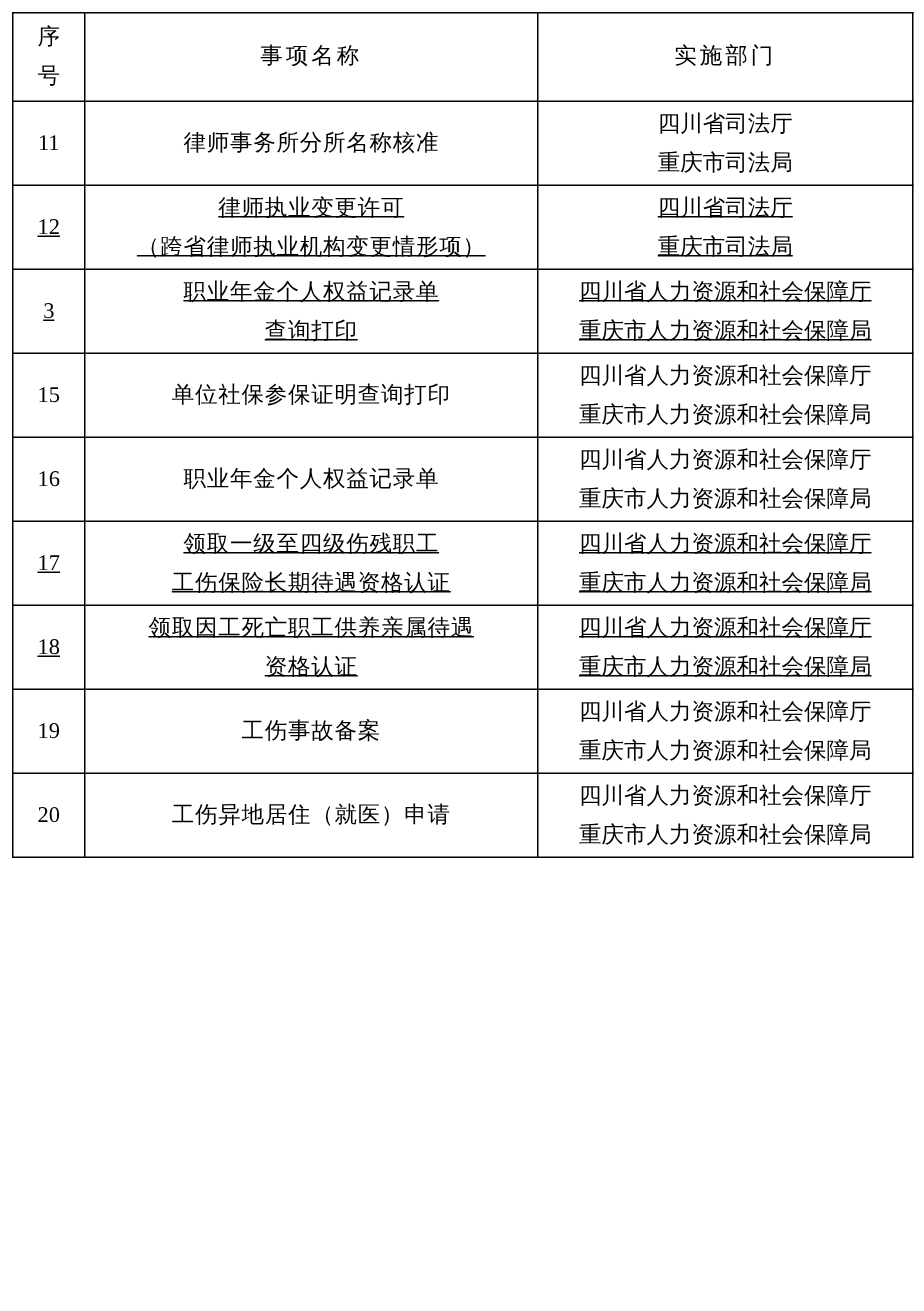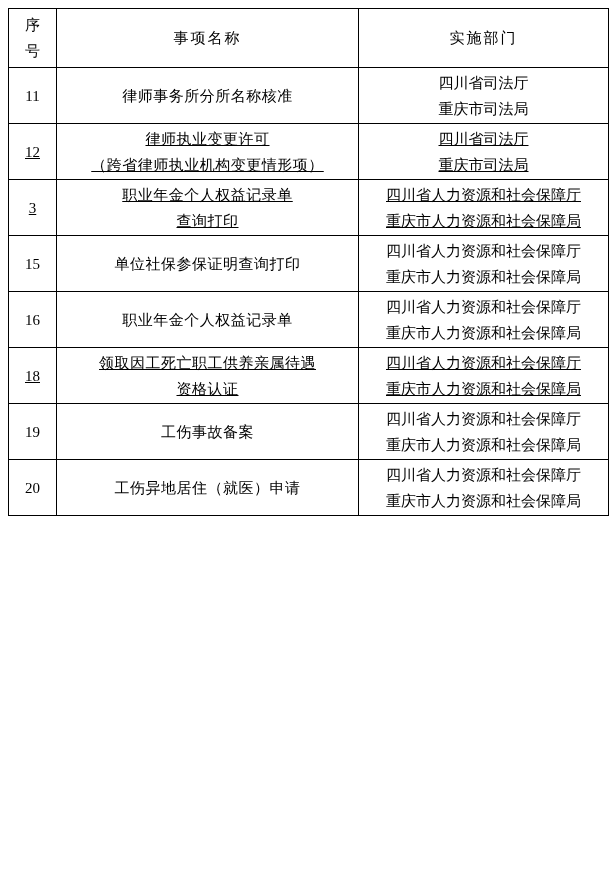--- a/index.html
+++ b/index.html
@@ -141,20 +141,31 @@
           <td class="seq-cell">16</td>
           <td class="name-cell">
             <span class="line">职业年金个人权益记录单</span>
           </td>
           <td class="dept-cell">
             <span class="line">四川省人力资源和社会保障厅</span>
             <span class="line">重庆市人力资源和社会保障局</span>
           </td>
         </tr>
         <tr class="row-h2">
+          <td class="seq-cell">17</td>
+          <td class="name-cell">
+            <span class="line">领取一级至四级伤残职工</span>
+            <span class="line">工伤保险长期待遇资格认证</span>
+          </td>
+          <td class="dept-cell">
+            <span class="line">四川省人力资源和社会保障厅</span>
+            <span class="line">重庆市人力资源和社会保障局</span>
+          </td>
+        </tr>
+        <tr class="row-h2">
           <td class="seq-cell">18</td>
           <td class="name-cell">
             <span class="line">领取因工死亡职工供养亲属待遇</span>
             <span class="line">资格认证</span>
           </td>
           <td class="dept-cell">
             <span class="line">四川省人力资源和社会保障厅</span>
             <span class="line">重庆市人力资源和社会保障局</span>
           </td>
         </tr>

